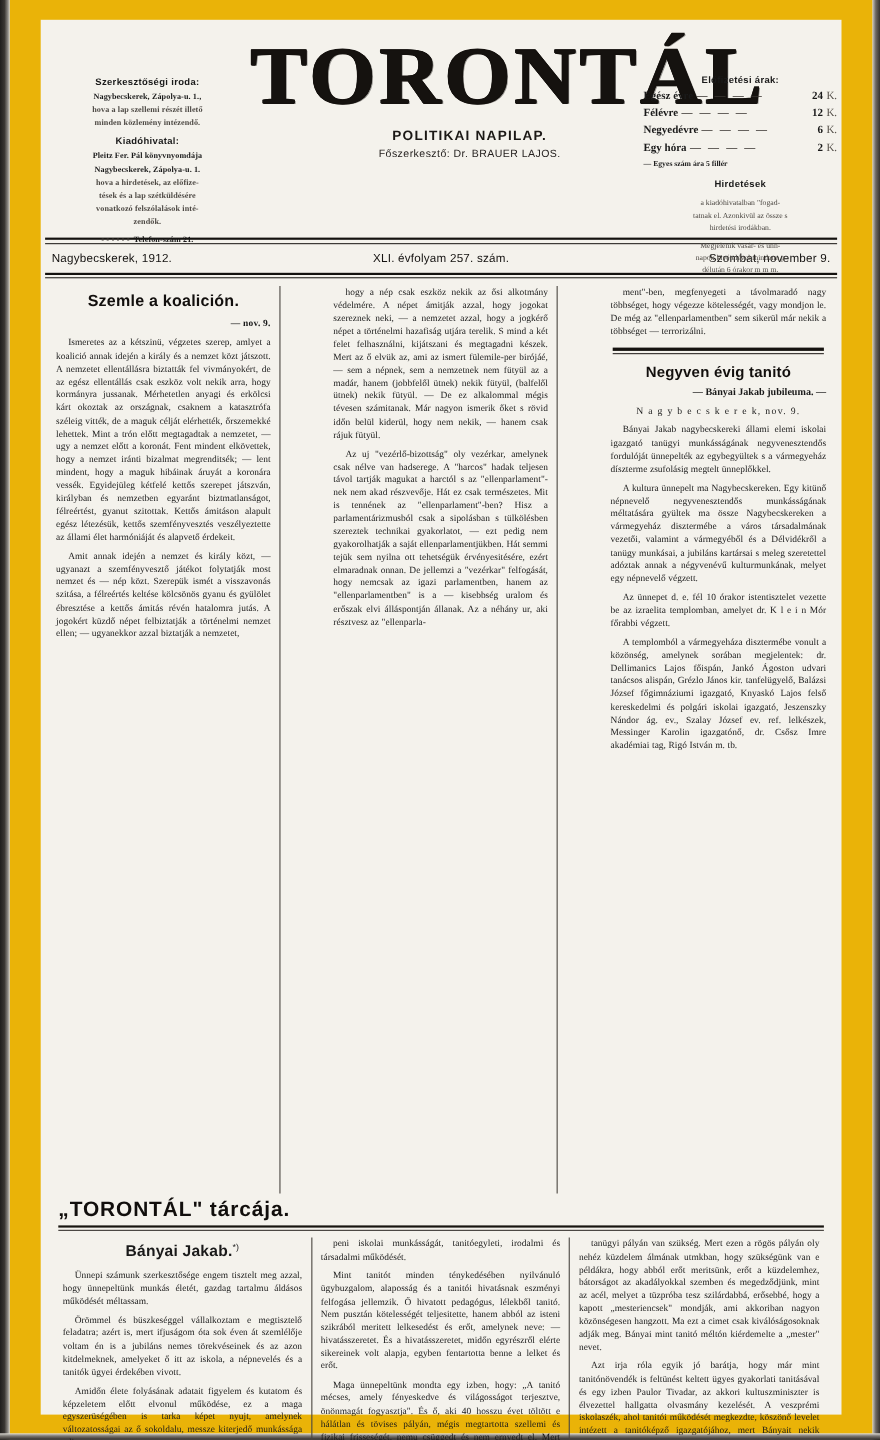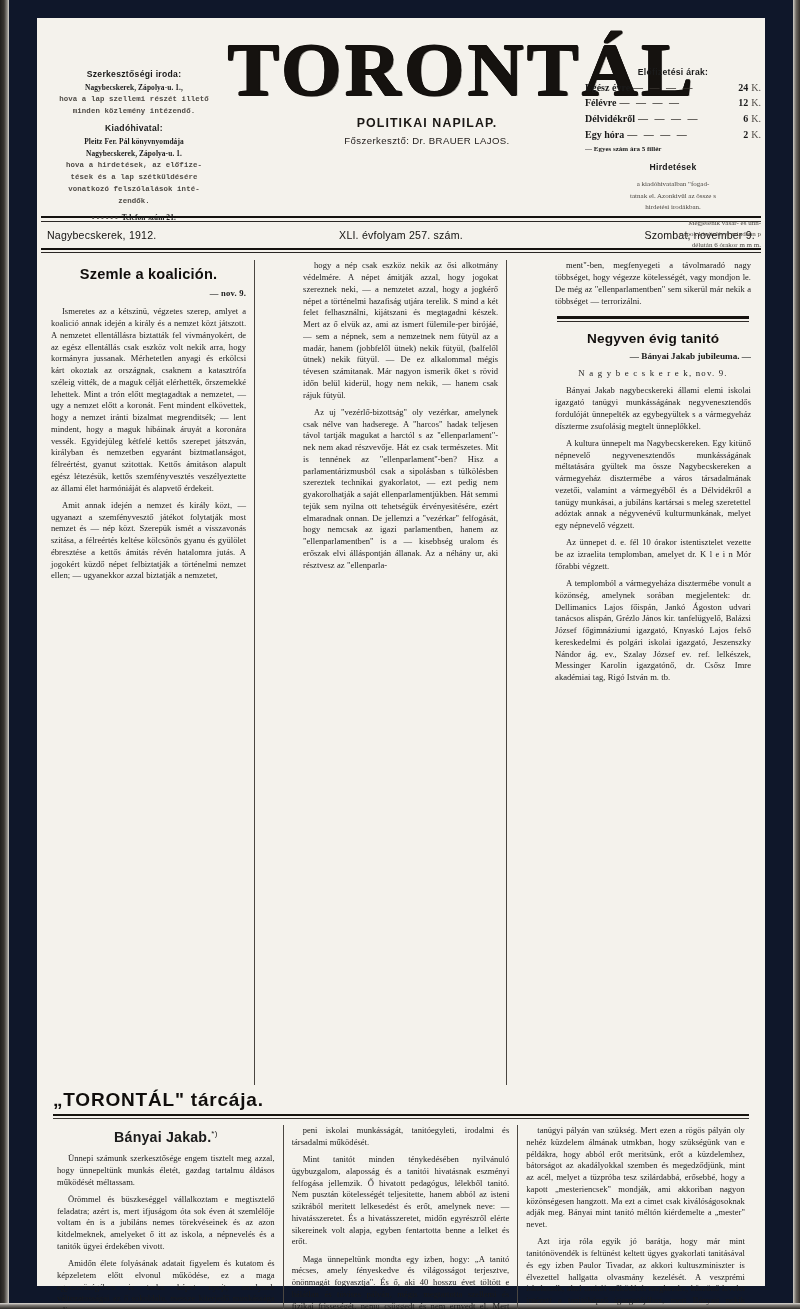--- a/index.html
+++ b/index.html
@@ -14,32 +14,32 @@
   }
   
   .scan-edge-left{position:absolute;left:0;top:0;width:9px;height:1309px;
     background:linear-gradient(90deg,#201e1c 0%,#3a3632 45%,#8e8a84 80%,#d8d5cf 100%);}
   .scan-edge-right{position:absolute;right:0;top:0;width:7px;height:1309px;
     background:linear-gradient(270deg,#35312d 0%,#6d6862 55%,#cfccc6 100%);}
   .scan-edge-bottom{position:absolute;left:0;bottom:0;width:800px;height:6px;
     background:linear-gradient(0deg,#2b2825 0%,#7d7974 60%,#dedbd5 100%);}
 
   .page{position:absolute;left:9px;top:0;width:784px;height:1303px;
-    background:#0f172a;}
+    background:#eab308;}
   .sheet{position:absolute;left:28px;top:18px;width:728px;height:1268px;
     background:#f4f2ec;}
 
   
   .masthead{position:relative;height:150px;padding-top:48px;}
   .mh-left{position:absolute;left:6px;top:50px;width:182px;text-align:center;
     font-size:7.2px;line-height:1.62;letter-spacing:.1px;}
   .mh-left .hd{font-weight:bold;font-size:8.6px;letter-spacing:.3px;
     font-family:"Liberation Sans",sans-serif;}
   .mh-left .bd{font-weight:bold;font-size:7.4px;}
-  .mh-left .fade{color:#4e4a45;font-family:Liberation Mono, monospace;}
+  .mh-left .fade{color:#4e4a45;}
   .mh-left .sp{height:4px;}
 
   .mh-center{position:absolute;left:200px;top:18px;width:380px;text-align:center;}
   .logo{
     font-family:"Liberation Serif",serif;
     font-size:74px;line-height:.92;font-weight:bold;
     letter-spacing:3px;
     color:#15120f;
     -webkit-text-stroke:1px #15120f;
     text-shadow:
@@ -157,39 +157,39 @@
         <span class="am">24</span>
         <span class="cur">K.</span>
       </div>
       <div class="price-row">
         <span class="nm">Félévre</span>
         <span class="dash">— — — —</span>
         <span class="am">12</span>
         <span class="cur">K.</span>
       </div>
       <div class="price-row">
-        <span class="nm">Délvidékről</span>
+        <span class="nm">Negyedévre</span>
         <span class="dash">— — — —</span>
         <span class="am">6</span>
         <span class="cur">K.</span>
       </div>
       <div class="price-row">
         <span class="nm">Egy hóra</span>
         <span class="dash">— — — —</span>
         <span class="am">2</span>
         <span class="cur">K.</span>
       </div>
       <div class="note">— Egyes szám ára 5 fillér</div>
       <div class="hd" style="margin-top:6px">Hirdetések</div>
       <div class="blk">
         <div class="fade">a kiadóhivatalban "fogad-</div>
         <div class="fade">tatnak el. Azonkivül az össze s</div>
         <div class="fade">hirdetési irodákban.</div>
       </div>
-      <div class="blk" style="text-align:right">
+      <div class="blk" style="text-align:center">
         <div class="fade">Megjelenik vasár- és ünn-</div>
         <div class="fade">napok kivételével mindenn p</div>
         <div class="fade">délután 6 órakor  m  m  m.</div>
       </div>
     </div>
   </div>
 
   <div class="rule-thick"></div>
   <div class="rule-thin"></div>
 

